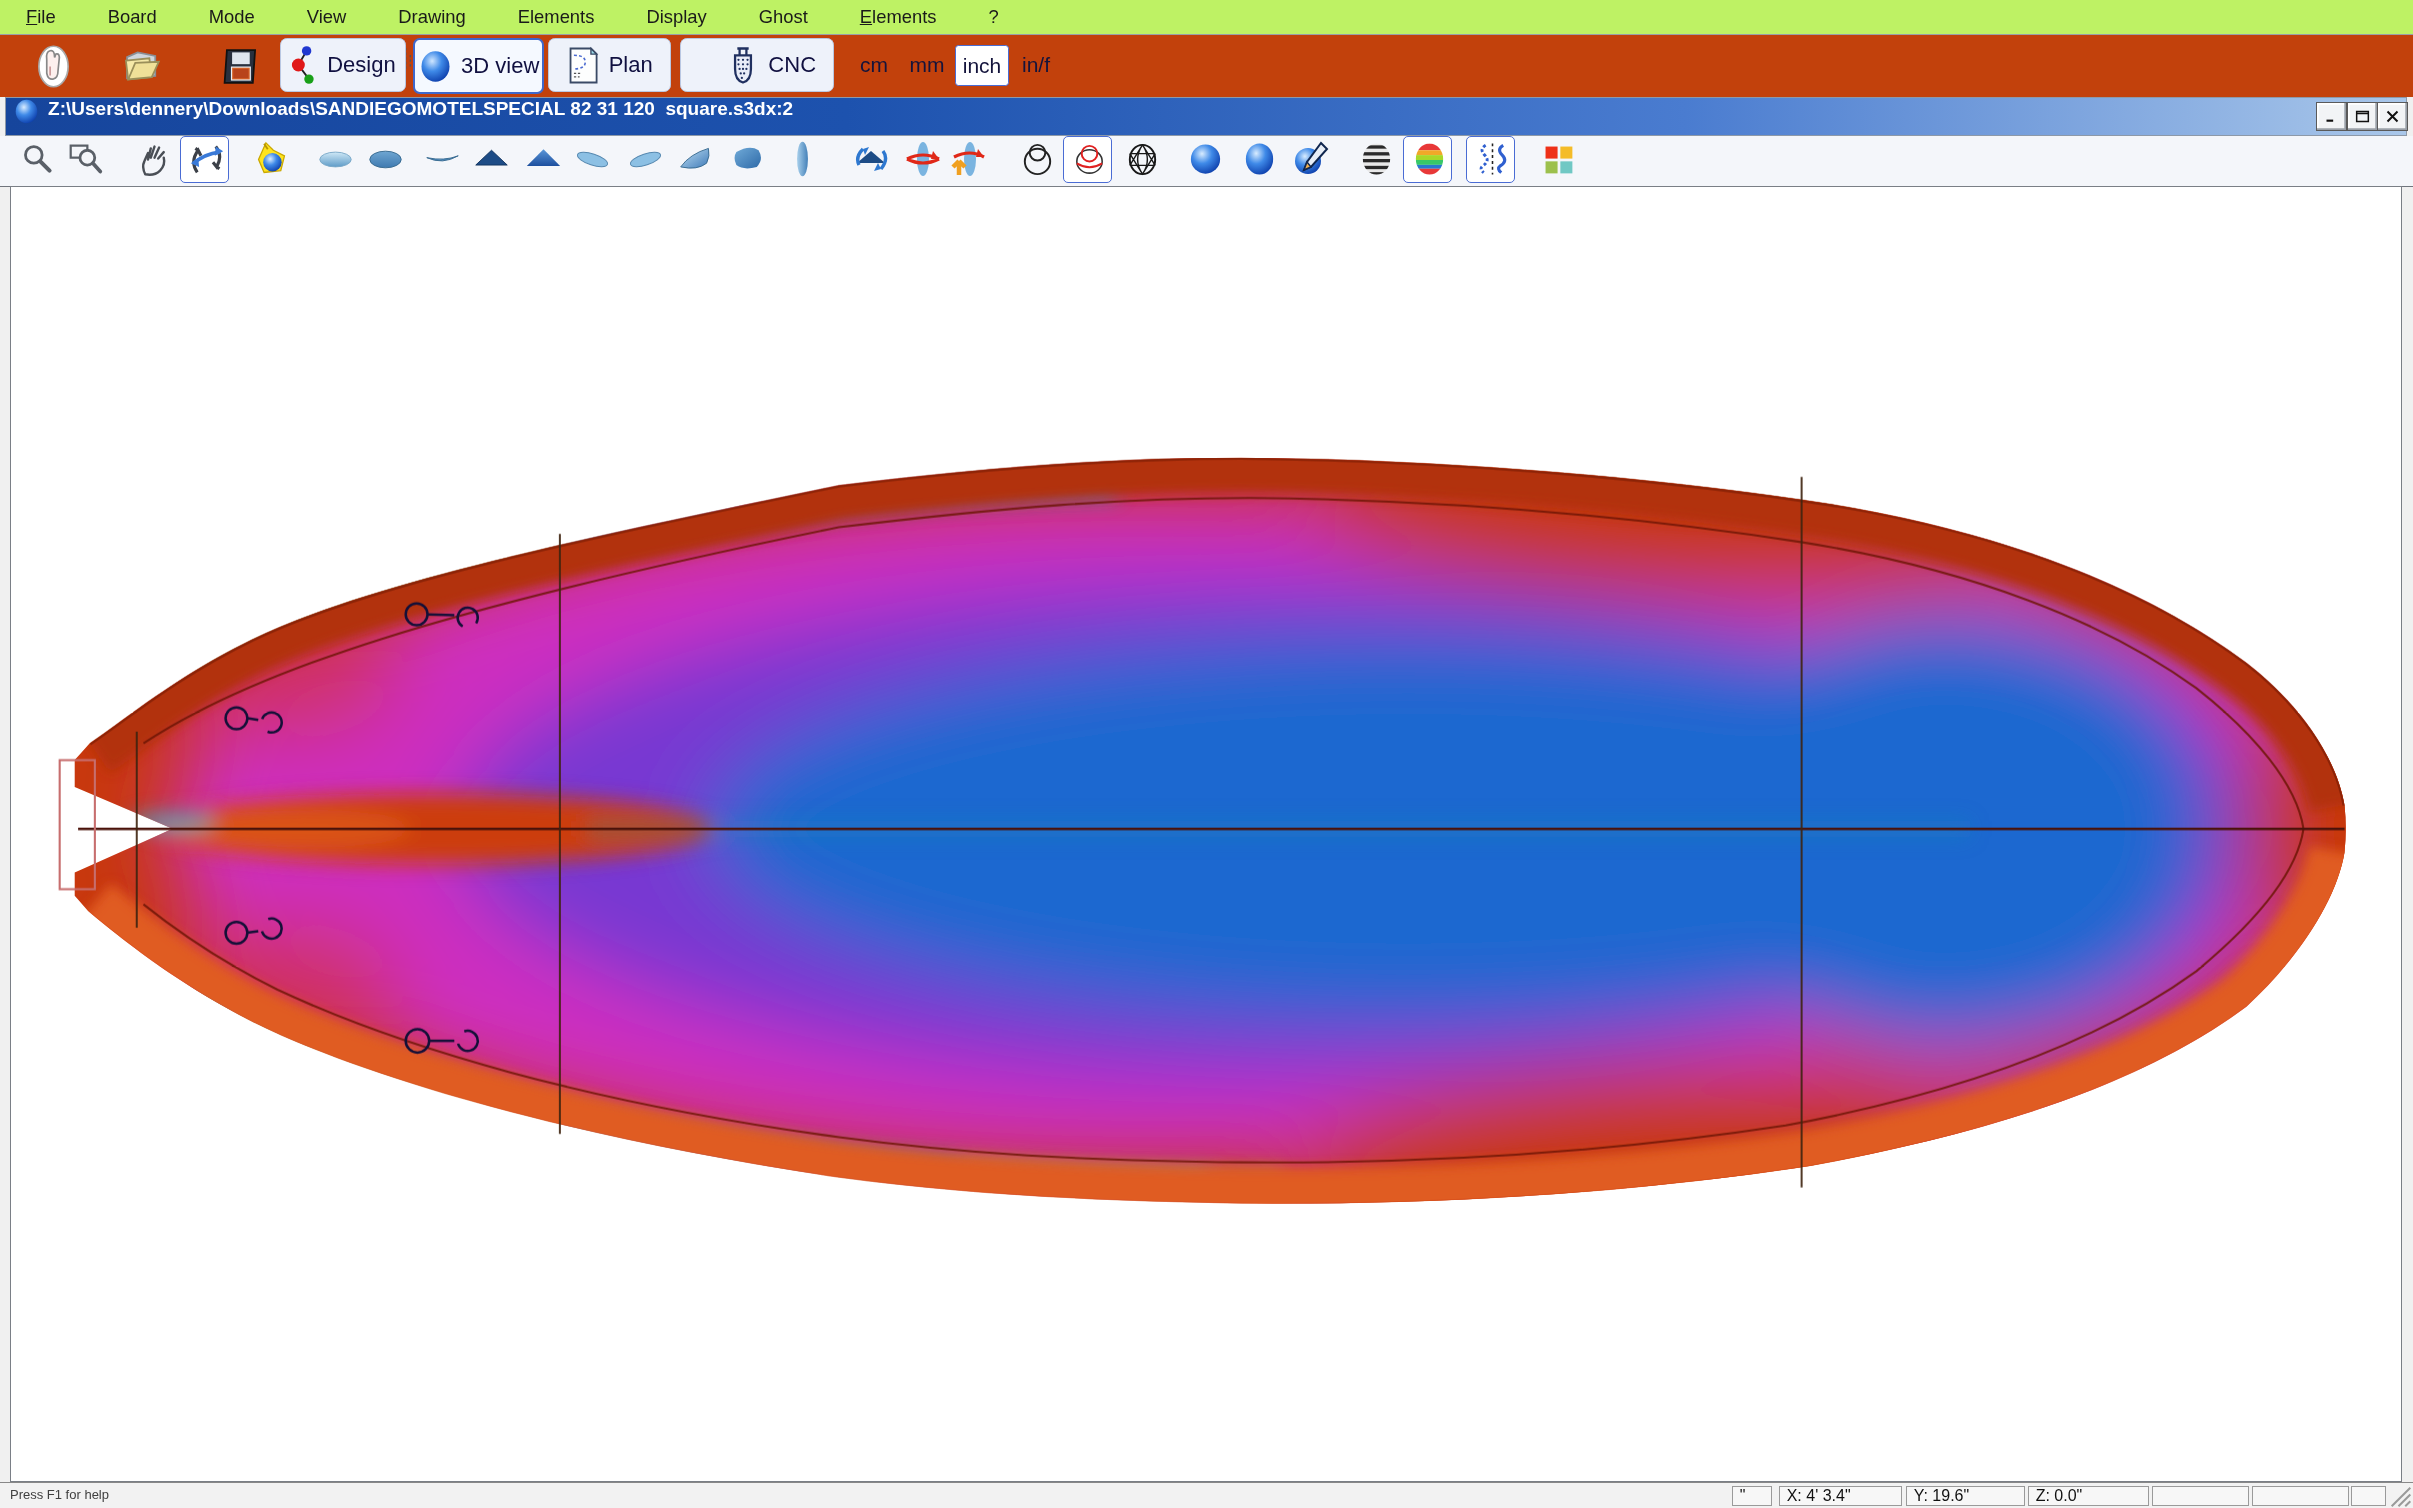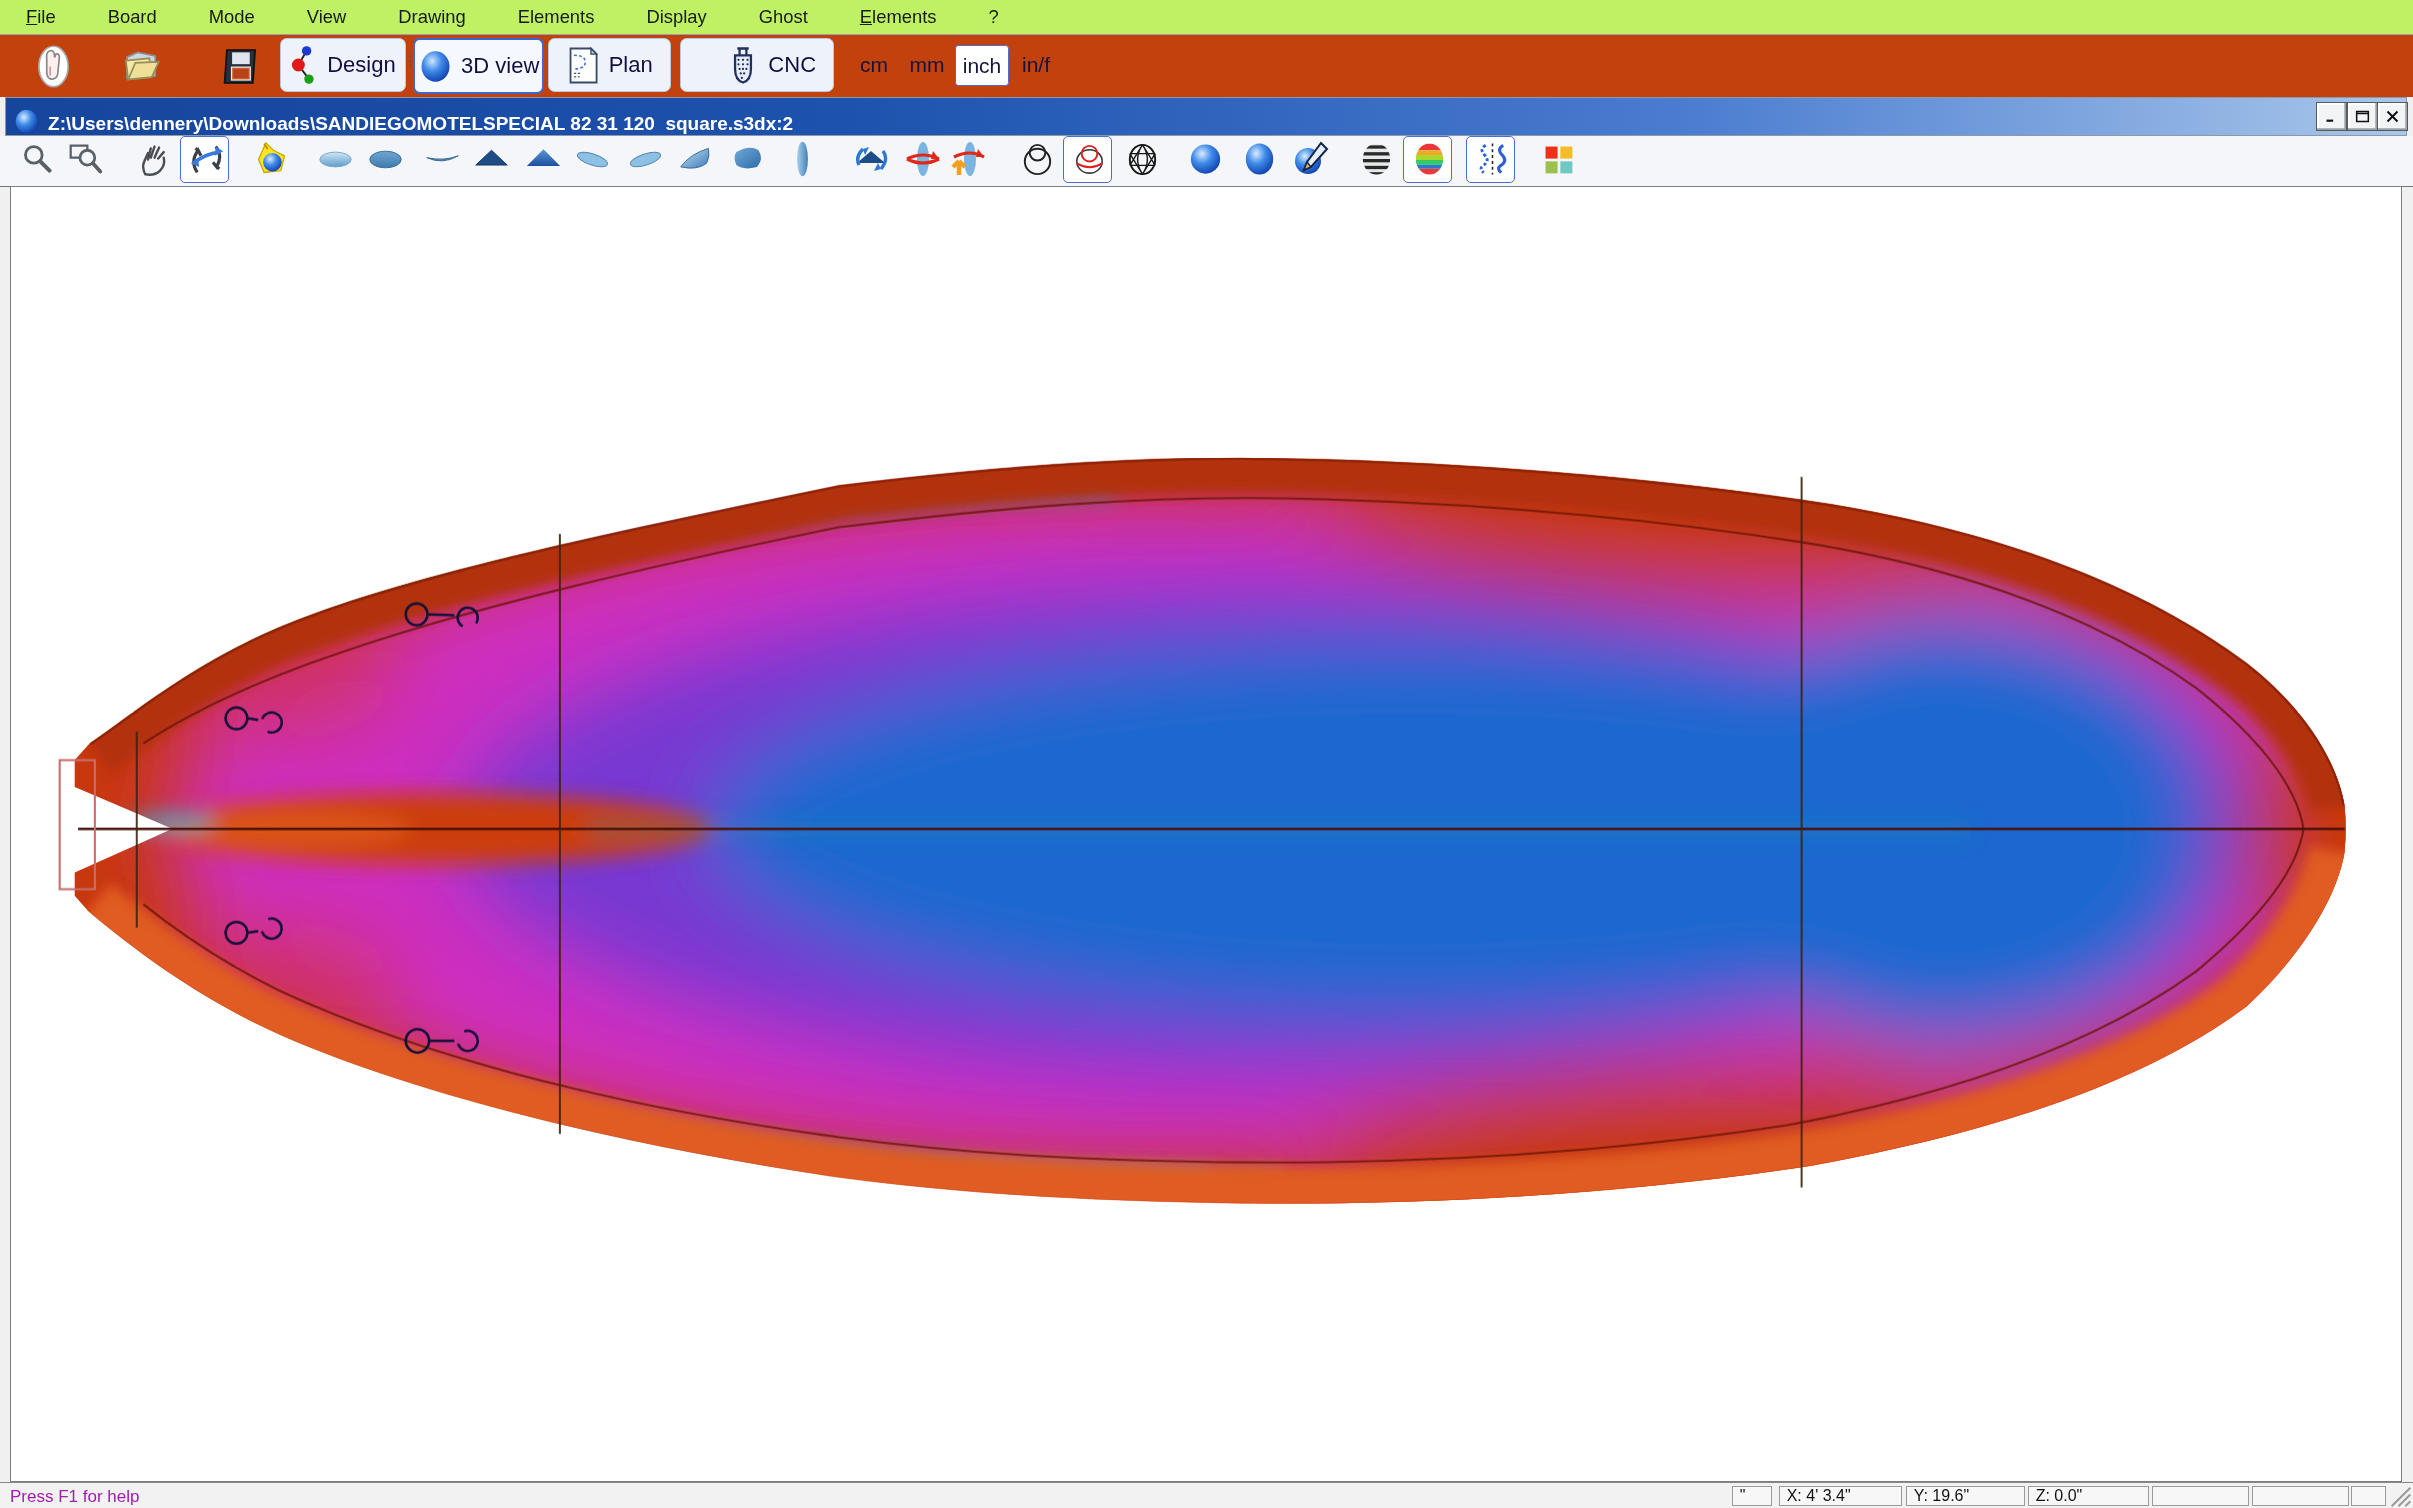--- a/index.html
+++ b/index.html
@@ -18,41 +18,41 @@
   .tb1-btn{position:absolute;top:3.4px;height:52px;border:1.7px solid #b9c7e2;border-radius:6.7px;background:#eef2fa;
     display:flex;align-items:center;justify-content:center;gap:8.4px;font-size:22px;color:#101040;}
   .tb1-btn.active{border:2.5px solid #3f68cc;background:#f5f9ff;text-align:right;}
   .unit{position:absolute;top:10px;height:39px;display:flex;align-items:center;justify-content:center;
     font-size:21px;color:#14143c;}
   .unit.active{border:1.7px solid #4a6cd4;border-radius:3.4px;background:#fff;}
 
   
   #titlebar{position:absolute;left:5px;top:97px;width:2402px;height:39px;
     background:linear-gradient(90deg,#16459c 0%,#1d52ae 35%,#4a7cd0 70%,#a9c7ea 100%);
-    border:1.7px solid #8d99a8;box-sizing:border-box;display:flex;align-items:flex-end;}
+    border:1.7px solid #8d99a8;box-sizing:border-box;display:flex;align-items:flex-start;}
   #title-text{color:#ffffff;font-weight:bold;font-size:19px;margin-left:8.4px;white-space:pre;}
   .win-btn{position:absolute;top:4.2px;width:29px;height:27px;background:#f2f4f6;border:0.8px solid #5a5a5a;
     box-shadow:inset -1.7px -1.7px 0 #9aa0a8, inset 1.7px 1.7px 0 #ffffff;
     display:flex;align-items:center;justify-content:center;}
 
   
   #toolbar-view{position:absolute;left:0;top:136px;width:2413px;height:50px;background:#f4f6fa;
     border-bottom:1.7px solid #70757d;}
   .tool-active-box{position:absolute;top:0px;width:49px;height:47px;border:1.7px solid #4a6cd4;
     background:#ffffff;border-radius:5px;box-sizing:border-box;}
   .ti{position:absolute;top:3.4px;width:40px;height:40px;display:flex;align-items:center;justify-content:center;}
 
   
   #canvas{position:absolute;left:10px;top:186px;width:2392px;height:1296px;background:#ffffff;
     border:1.7px solid #7a7f86;box-sizing:border-box;}
 
   
   #statusbar{position:absolute;left:0;top:1482px;width:2413px;height:27px;background:#f2f2f2;
     border-top:1.7px solid #888;}
-  #status-help{position:absolute;left:10px;top:4.2px;font-size:17px;color:#a21caf;}
+  #status-help{position:absolute;left:10px;top:4.2px;font-size:13px;color:#404040;}
   .status-box{position:absolute;top:2.5px;height:20px;border:0.8px solid #9a9a9a;background:#f7f7f7;
     font-size:16px;color:#111;padding:0.8px 6.7px;box-sizing:border-box;white-space:nowrap;}
 </style>
 </head>
 <body>
 
 <div id="app">
 
   <div id="menubar">
     <span class="menu-item ul-first">File</span>

